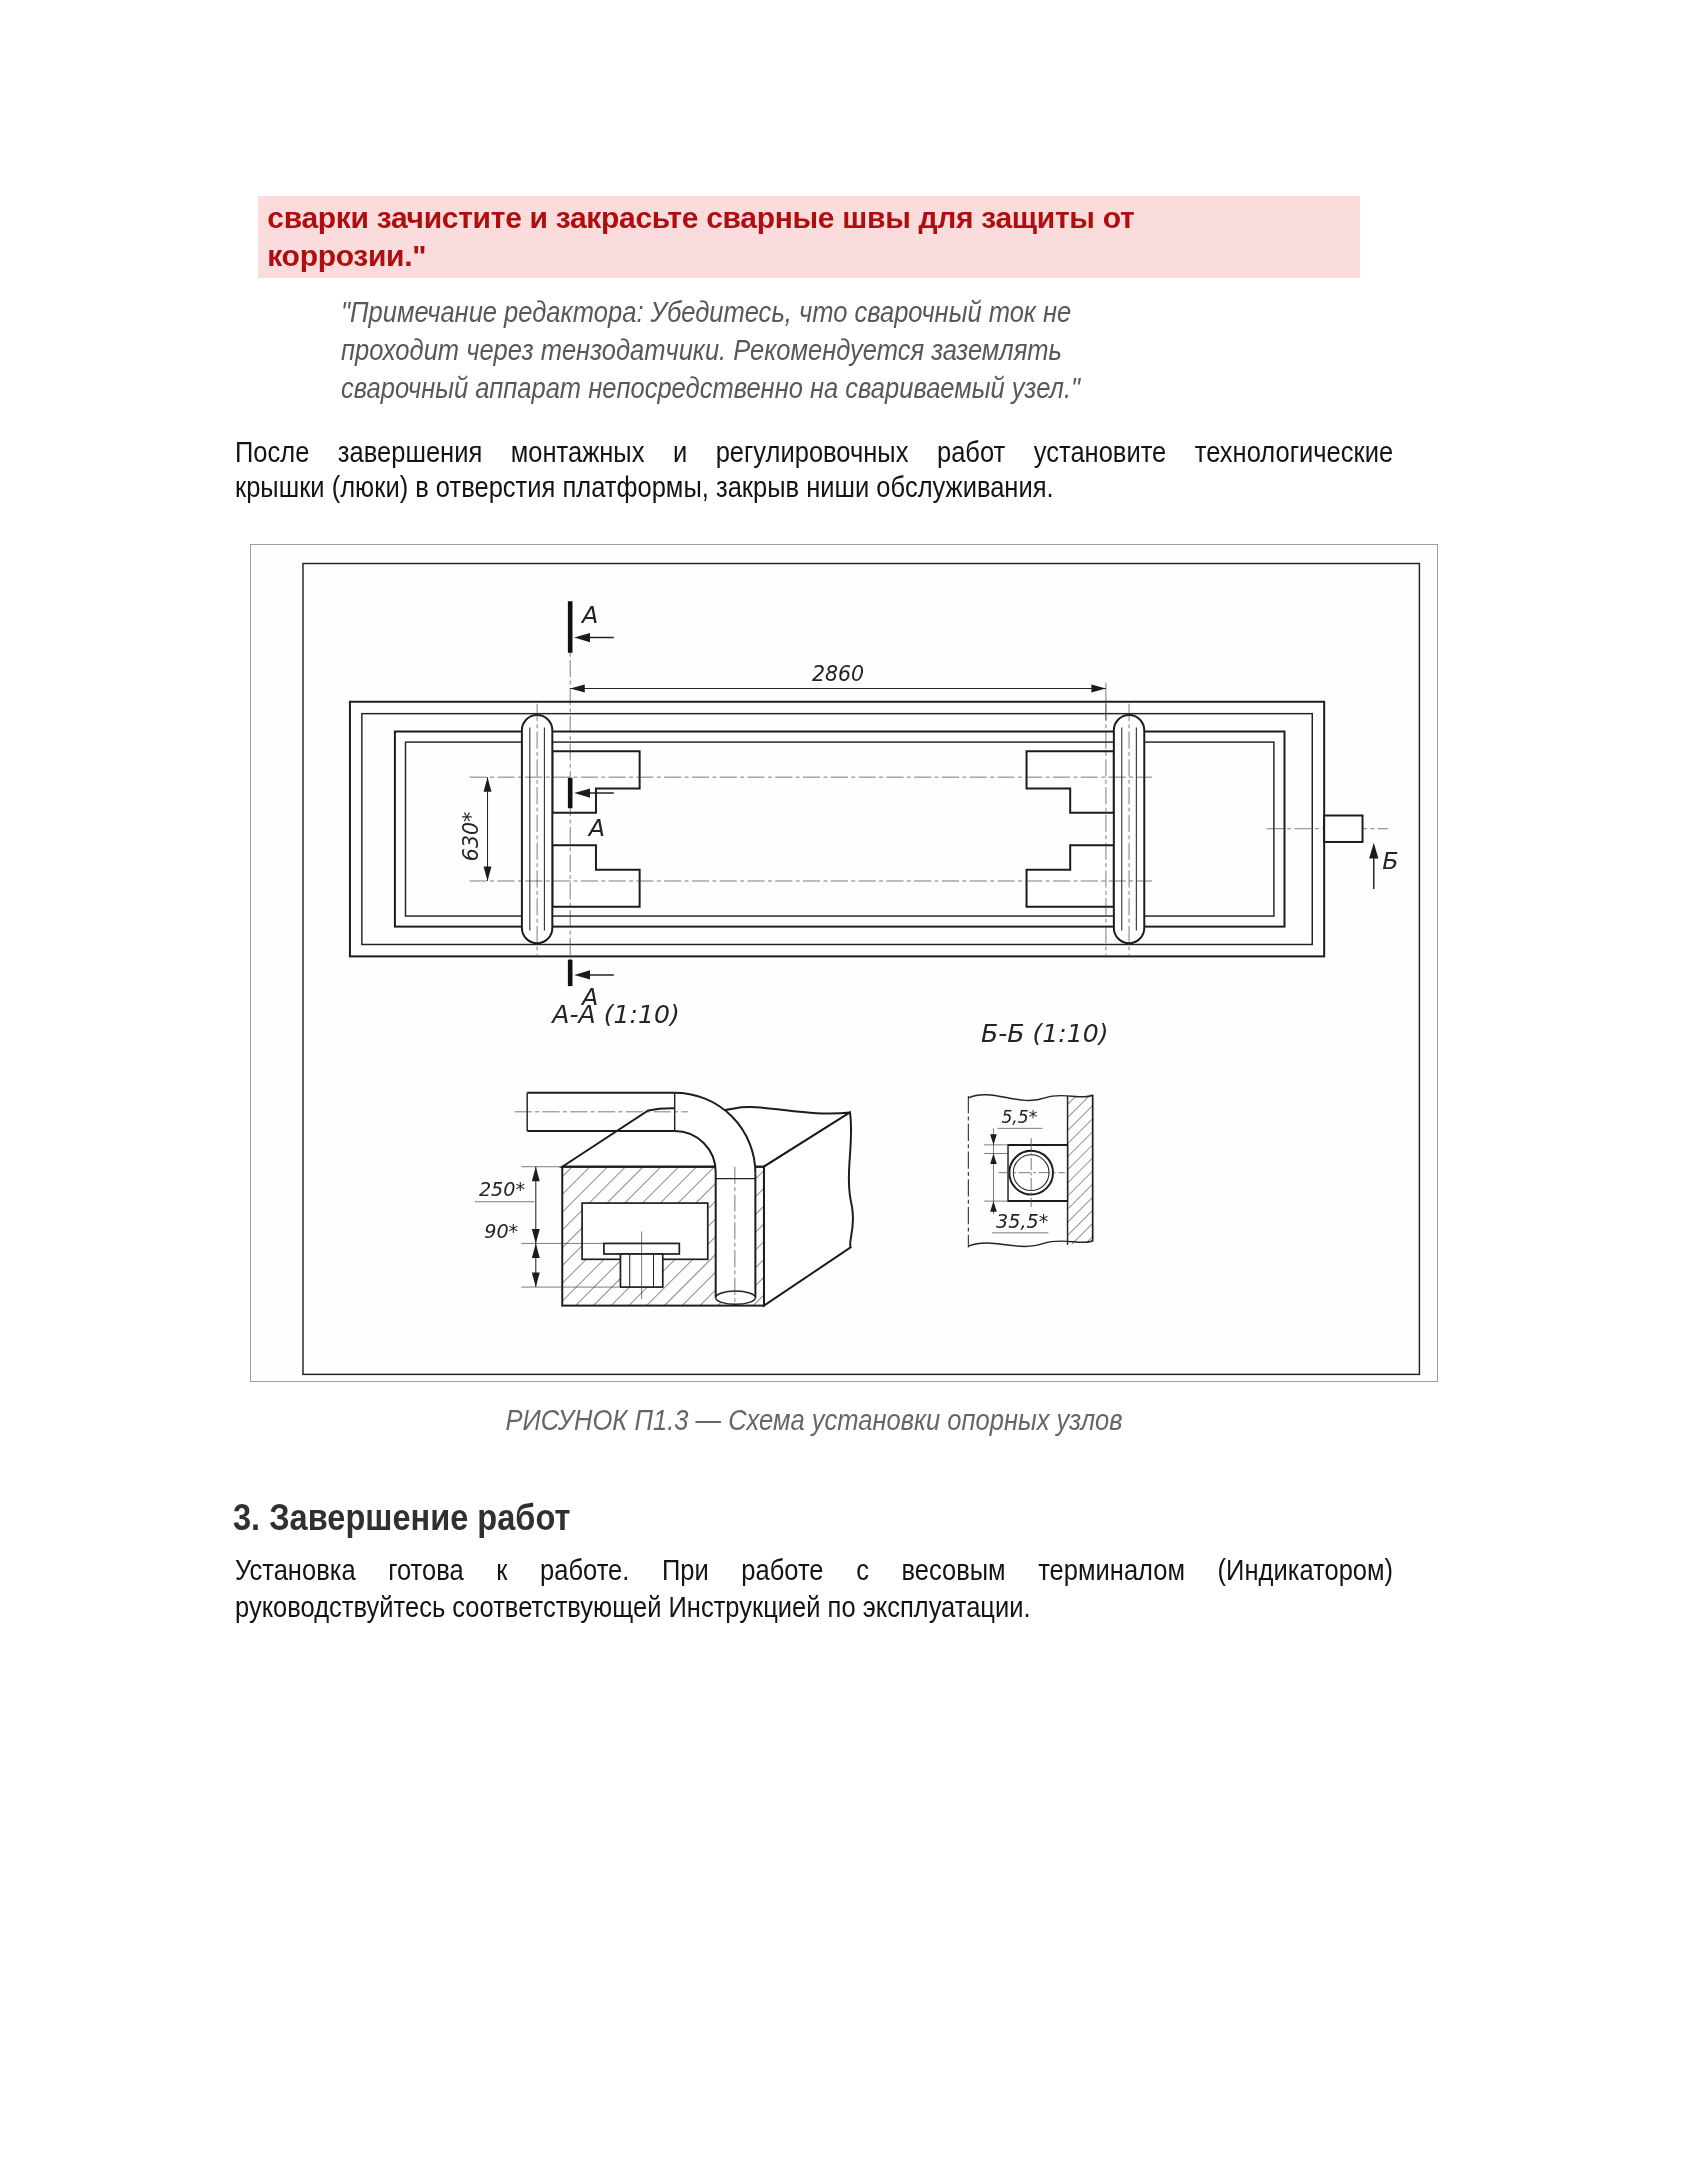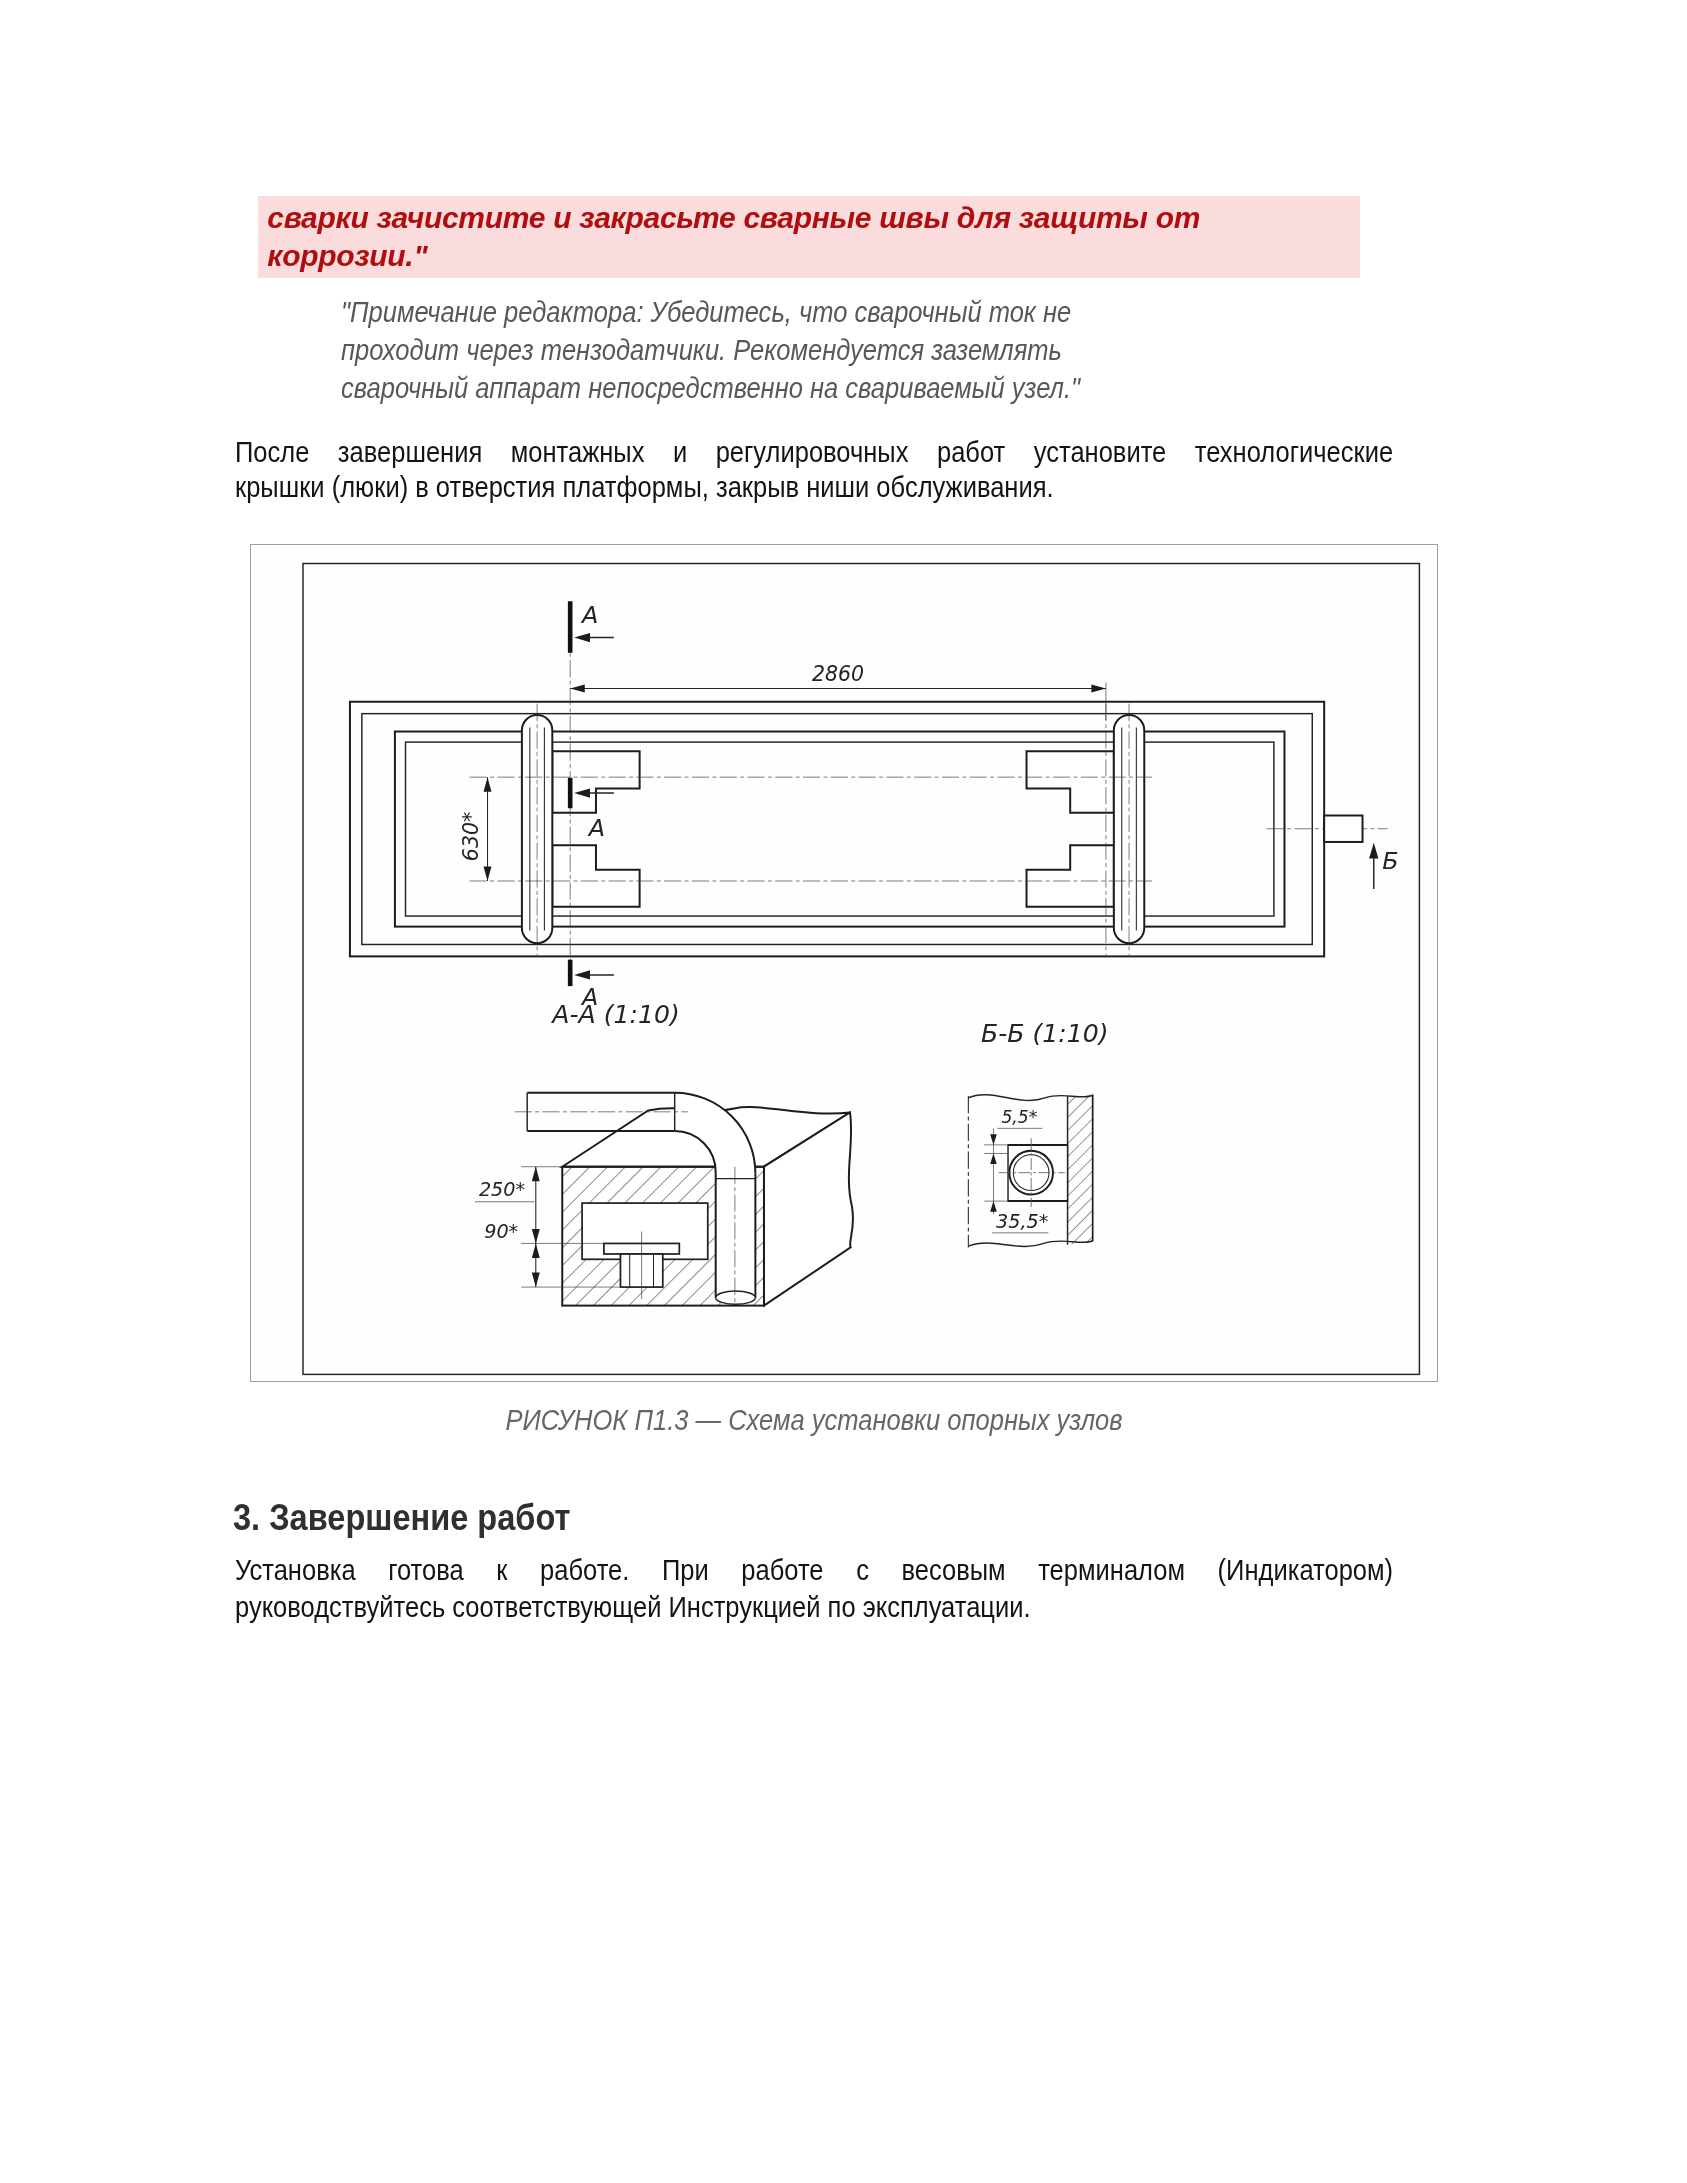--- a/index.html
+++ b/index.html
@@ -3,21 +3,21 @@
 <meta charset="utf-8">
 <style>
   html,body{margin:0;padding:0;background:#ffffff;}
   .page{position:relative;width:1687px;height:2183px;background:#ffffff;overflow:hidden;
         font-family:"Liberation Sans", sans-serif;}
   .abs{position:absolute;}
   .cond{transform:scaleX(0.88);transform-origin:0 0;}
   
   .warning-box{left:258px;top:196px;width:1102px;height:82px;background:#fadcdc;
                box-sizing:border-box;padding:3.3px 10.6px 0 9.3px;}
-  .warning-line{font-size:30px;line-height:38px;font-weight:bold;font-style:italic;
+  .warning-line{font-size:30px;line-height:38px;font-weight:bold;
                 color:#b00d10;letter-spacing:-0.3px;white-space:nowrap;}
   
   .note-box{left:341px;top:293px;width:1072px;}
   .note-line{font-size:29px;line-height:38px;font-style:italic;color:#585858;white-space:nowrap;}
   
   .para1{left:235px;top:435px;width:1316px;font-size:29px;line-height:35px;color:#141414;}
   .para2{left:235px;top:1552px;width:1316px;font-size:29px;line-height:37px;color:#141414;}
   .jline{text-align:justify;text-align-last:justify;white-space:normal;}
   .nline{white-space:nowrap;}
   

